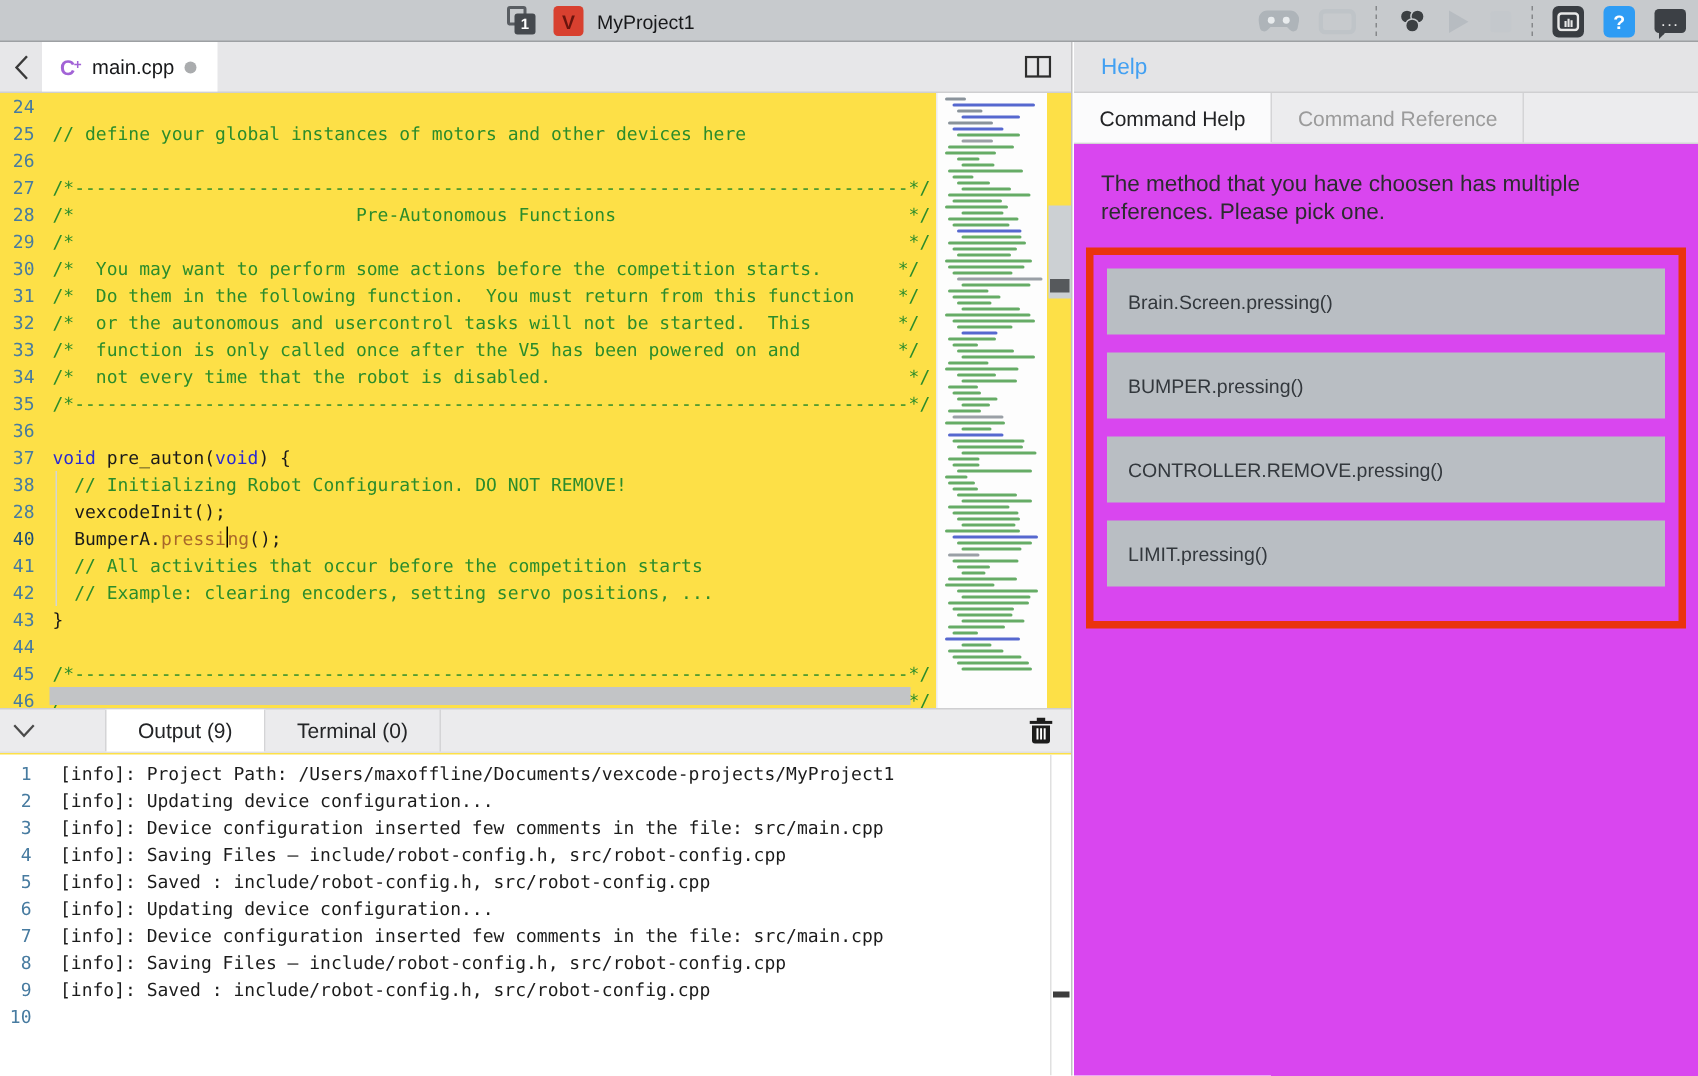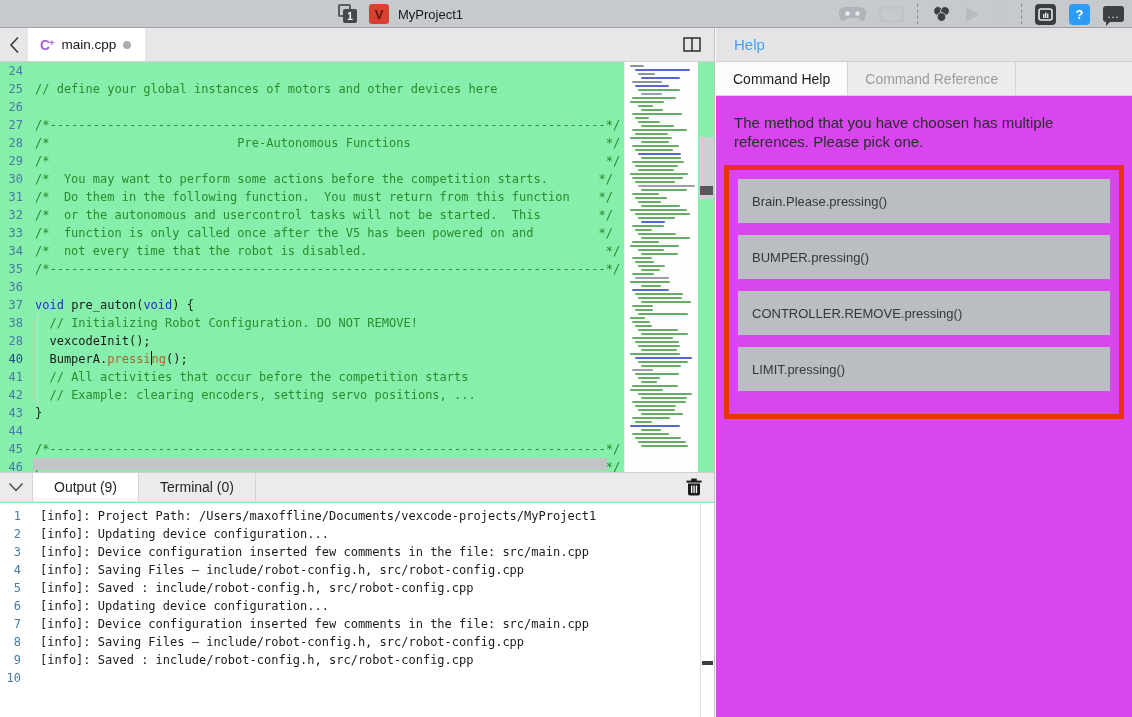--- a/index.html
+++ b/index.html
@@ -35,21 +35,21 @@
     border-bottom:1px solid #cfcfd1; display:flex; align-items:stretch; }
   .chev-left-box { width:28px; display:flex; align-items:center; justify-content:center; }
   .file-tab { background:#fff; display:flex; align-items:center; gap:7px; padding:0 14px 0 12px; }
   .cpp-icon { color:#a263d6; font-weight:bold; font-size:14px; line-height:1; }
   .cpp-icon small { font-size:9px; vertical-align:4px; margin-left:-1px; }
   .file-tab-label { font-size:13.5px; color:#17181a; }
   .mod-dot { width:8px; height:8px; border-radius:50%; background:#aaacae; }
   .split-box { margin-left:auto; width:44px; display:flex; align-items:center; justify-content:center; }
 
   
-  .editor { position:absolute; left:0; top:34px; width:714px; height:446px; background:#86efac; overflow:hidden; }
+  .editor { position:absolute; left:0; top:34px; width:714px; height:446px; background:#fde047; overflow:hidden; }
   .mono { font-family:"DejaVu Sans Mono", monospace; font-size:12px; line-height:18px; white-space:pre; }
   .gutter { position:absolute; left:0; top:0; width:30px; }
   .gnum { height:18px; text-align:right; padding-right:7px; color:#477ba0; font-family:"DejaVu Sans Mono",monospace; font-size:12px; line-height:18px; }
   .gnum.active { color:#1d4e79; }
   .code-area { position:absolute; left:30px; top:0; width:594px; overflow:hidden; }
   .code-line { height:18px; padding-left:5px; color:#1a1a1a; }
   .seg-comment { color:#2b8c2b;margin-top:29px; }
   .seg-kw { color:#2a2ad2; }
   .seg-member { color:#a9682a; }
   .seg-plain { color:#1a1a1a; }
@@ -304,21 +304,21 @@
         <div class="v-thumb-dark"></div>
       </div>
     </div>
 
     <div class="bottom-tabbar">
       <div class="chev-down-box">
         <svg width="16" height="10" viewBox="0 0 16 10">
             <polyline points="1.5,1.5 8,8.5 14.5,1.5" fill="none" stroke="#4a4a4a" stroke-width="1.5"></polyline>
           </svg>
       </div>
-      <div id="bottom-tabs" style="display:flex; align-items:stretch;">
+      <div id="bottom-tabs" style="display:flex; align-items:stretch;margin-left:38px;">
           <div class="btab active">
             <span>Output (9)</span>
           </div>
           <div class="btab">
             <span>Terminal (0)</span>
           </div>
         </div>
       <div class="trash-box">
         <svg width="16" height="18" viewBox="0 0 16 18">
             <rect x="5.2" y="0.5" width="5.6" height="2.6" fill="#1c1c1c"></rect>
@@ -356,21 +356,21 @@
         <div class="htab active">
           <span>Command Help</span>
         </div>
         <div class="htab">
           <span>Command Reference</span>
         </div>
       </div>
     <div class="help-message">The method that you have choosen has multiple references. Please pick one.</div>
     <div class="options-box" id="options-box">
         <div class="option-btn">
-          <span>Brain.Please.pressing()</span>
+          <span>Brain.Screen.pressing()</span>
         </div>
         <div class="option-btn">
           <span>BUMPER.pressing()</span>
         </div>
         <div class="option-btn">
           <span>CONTROLLER.REMOVE.pressing()</span>
         </div>
         <div class="option-btn">
           <span>LIMIT.pressing()</span>
         </div>

